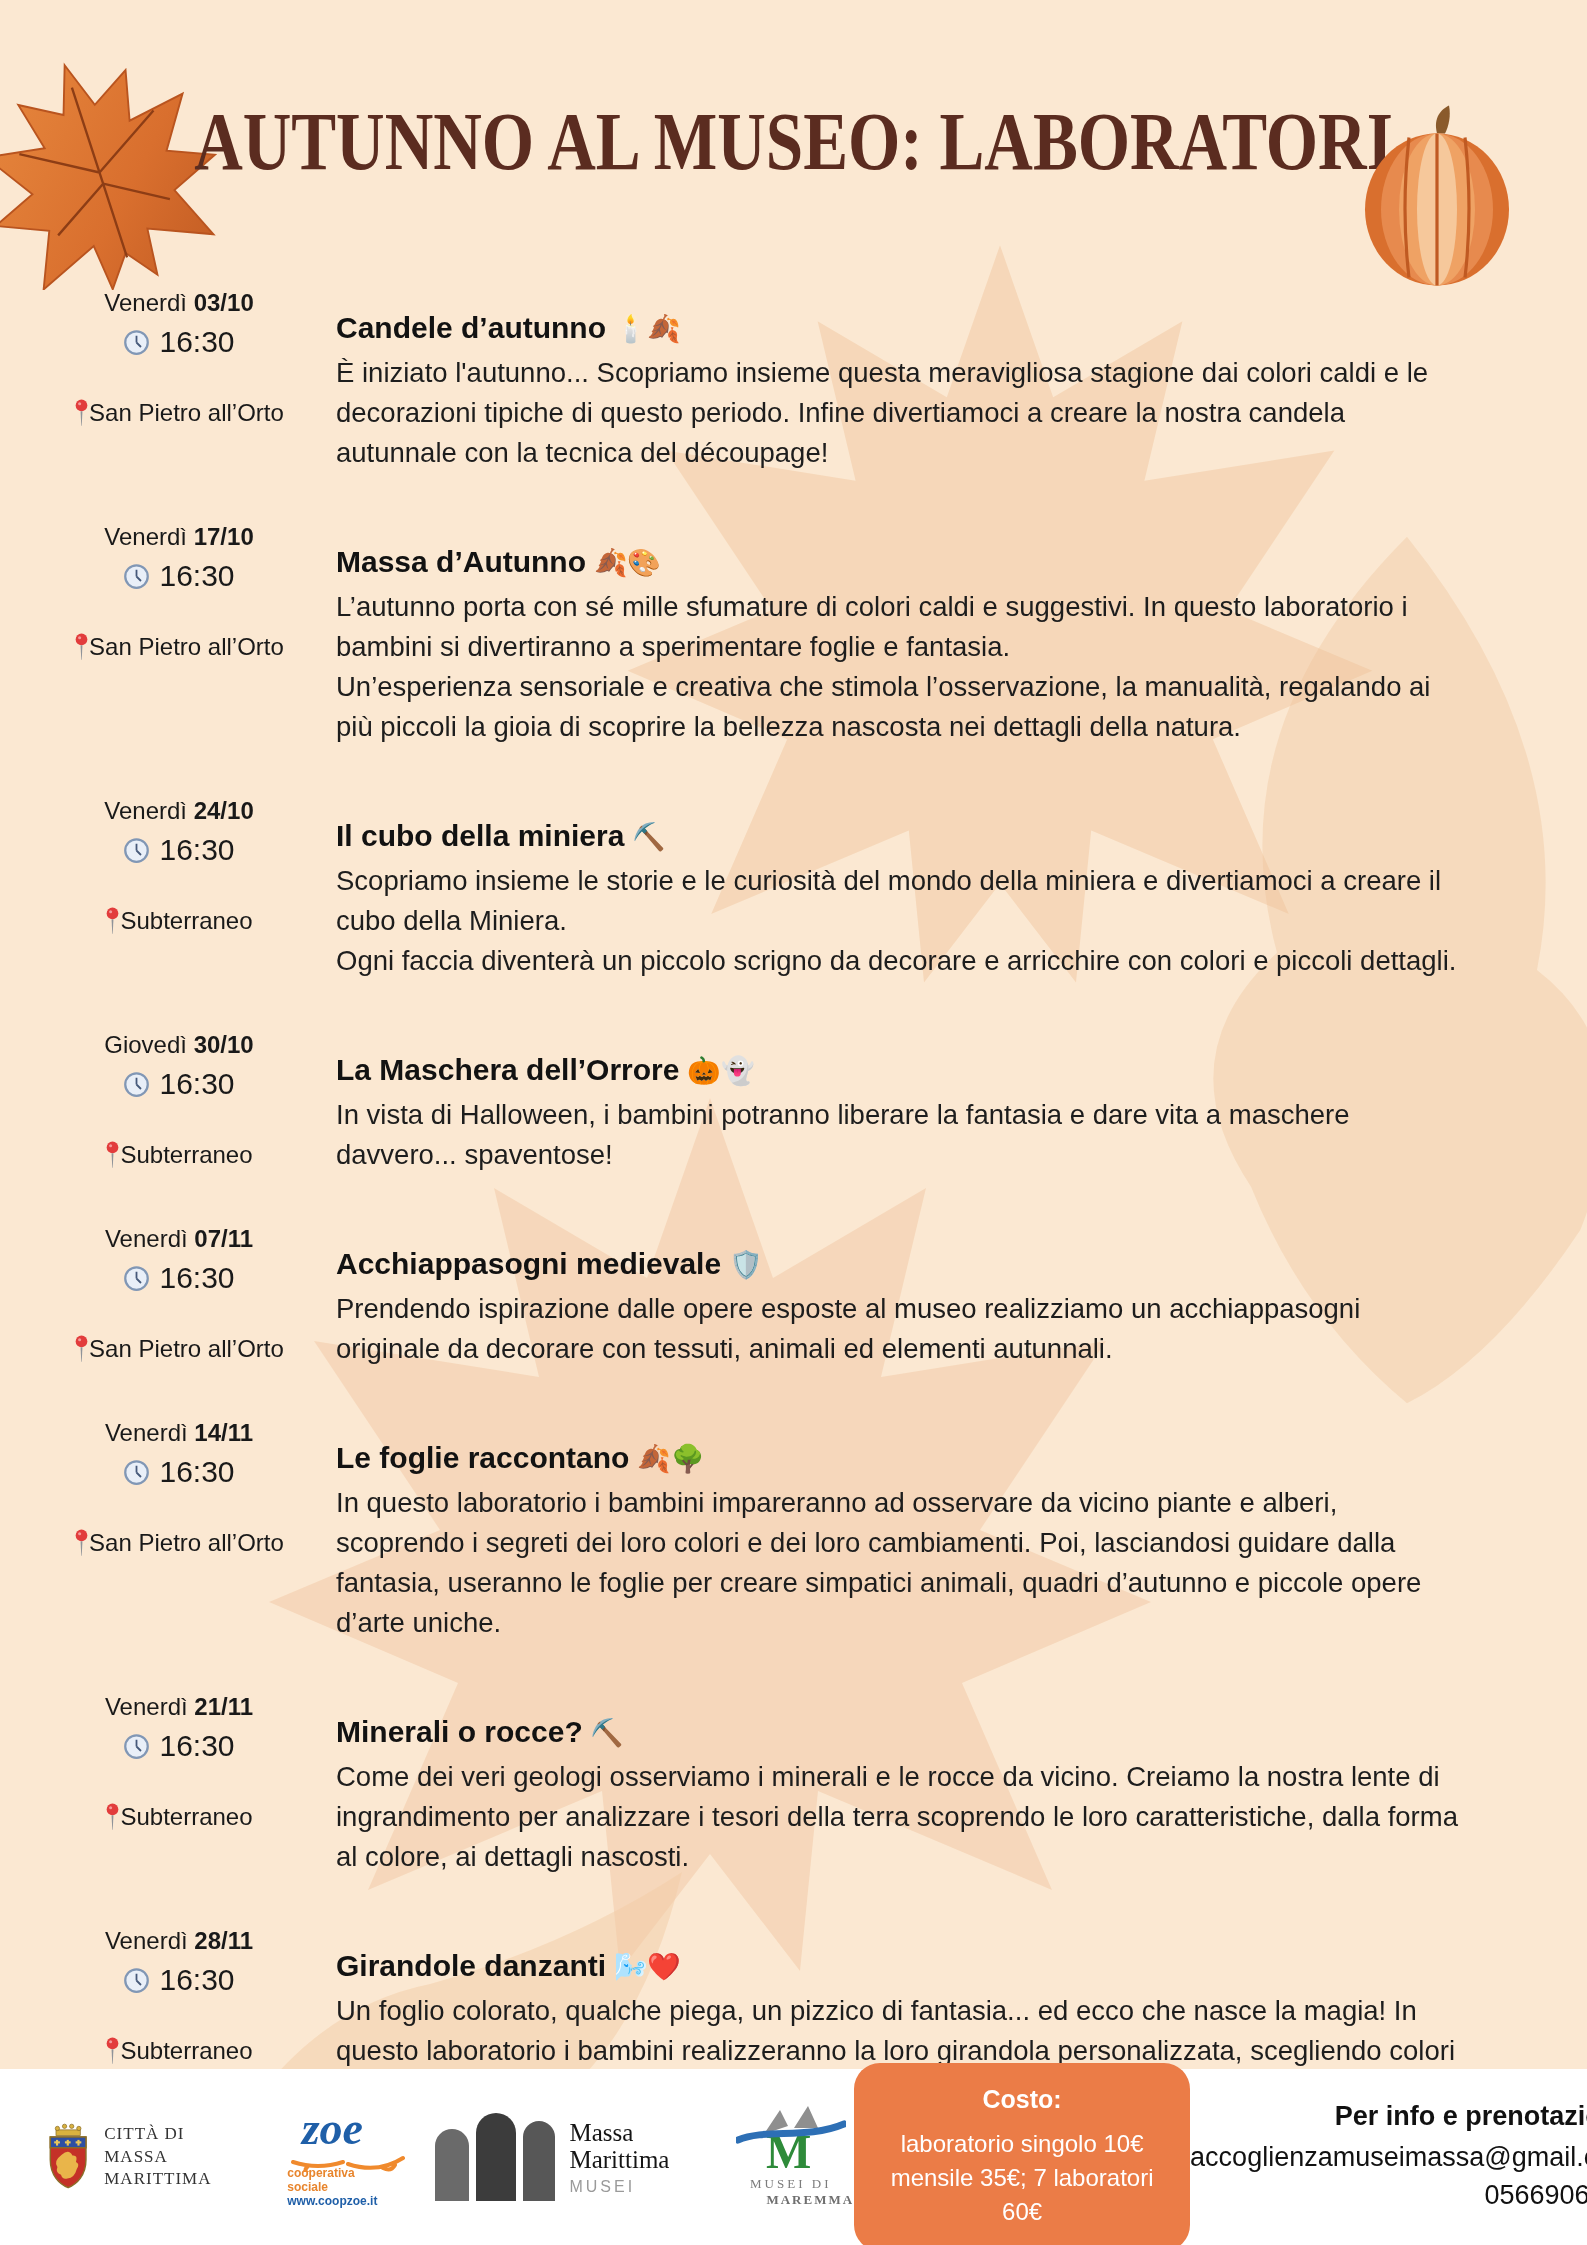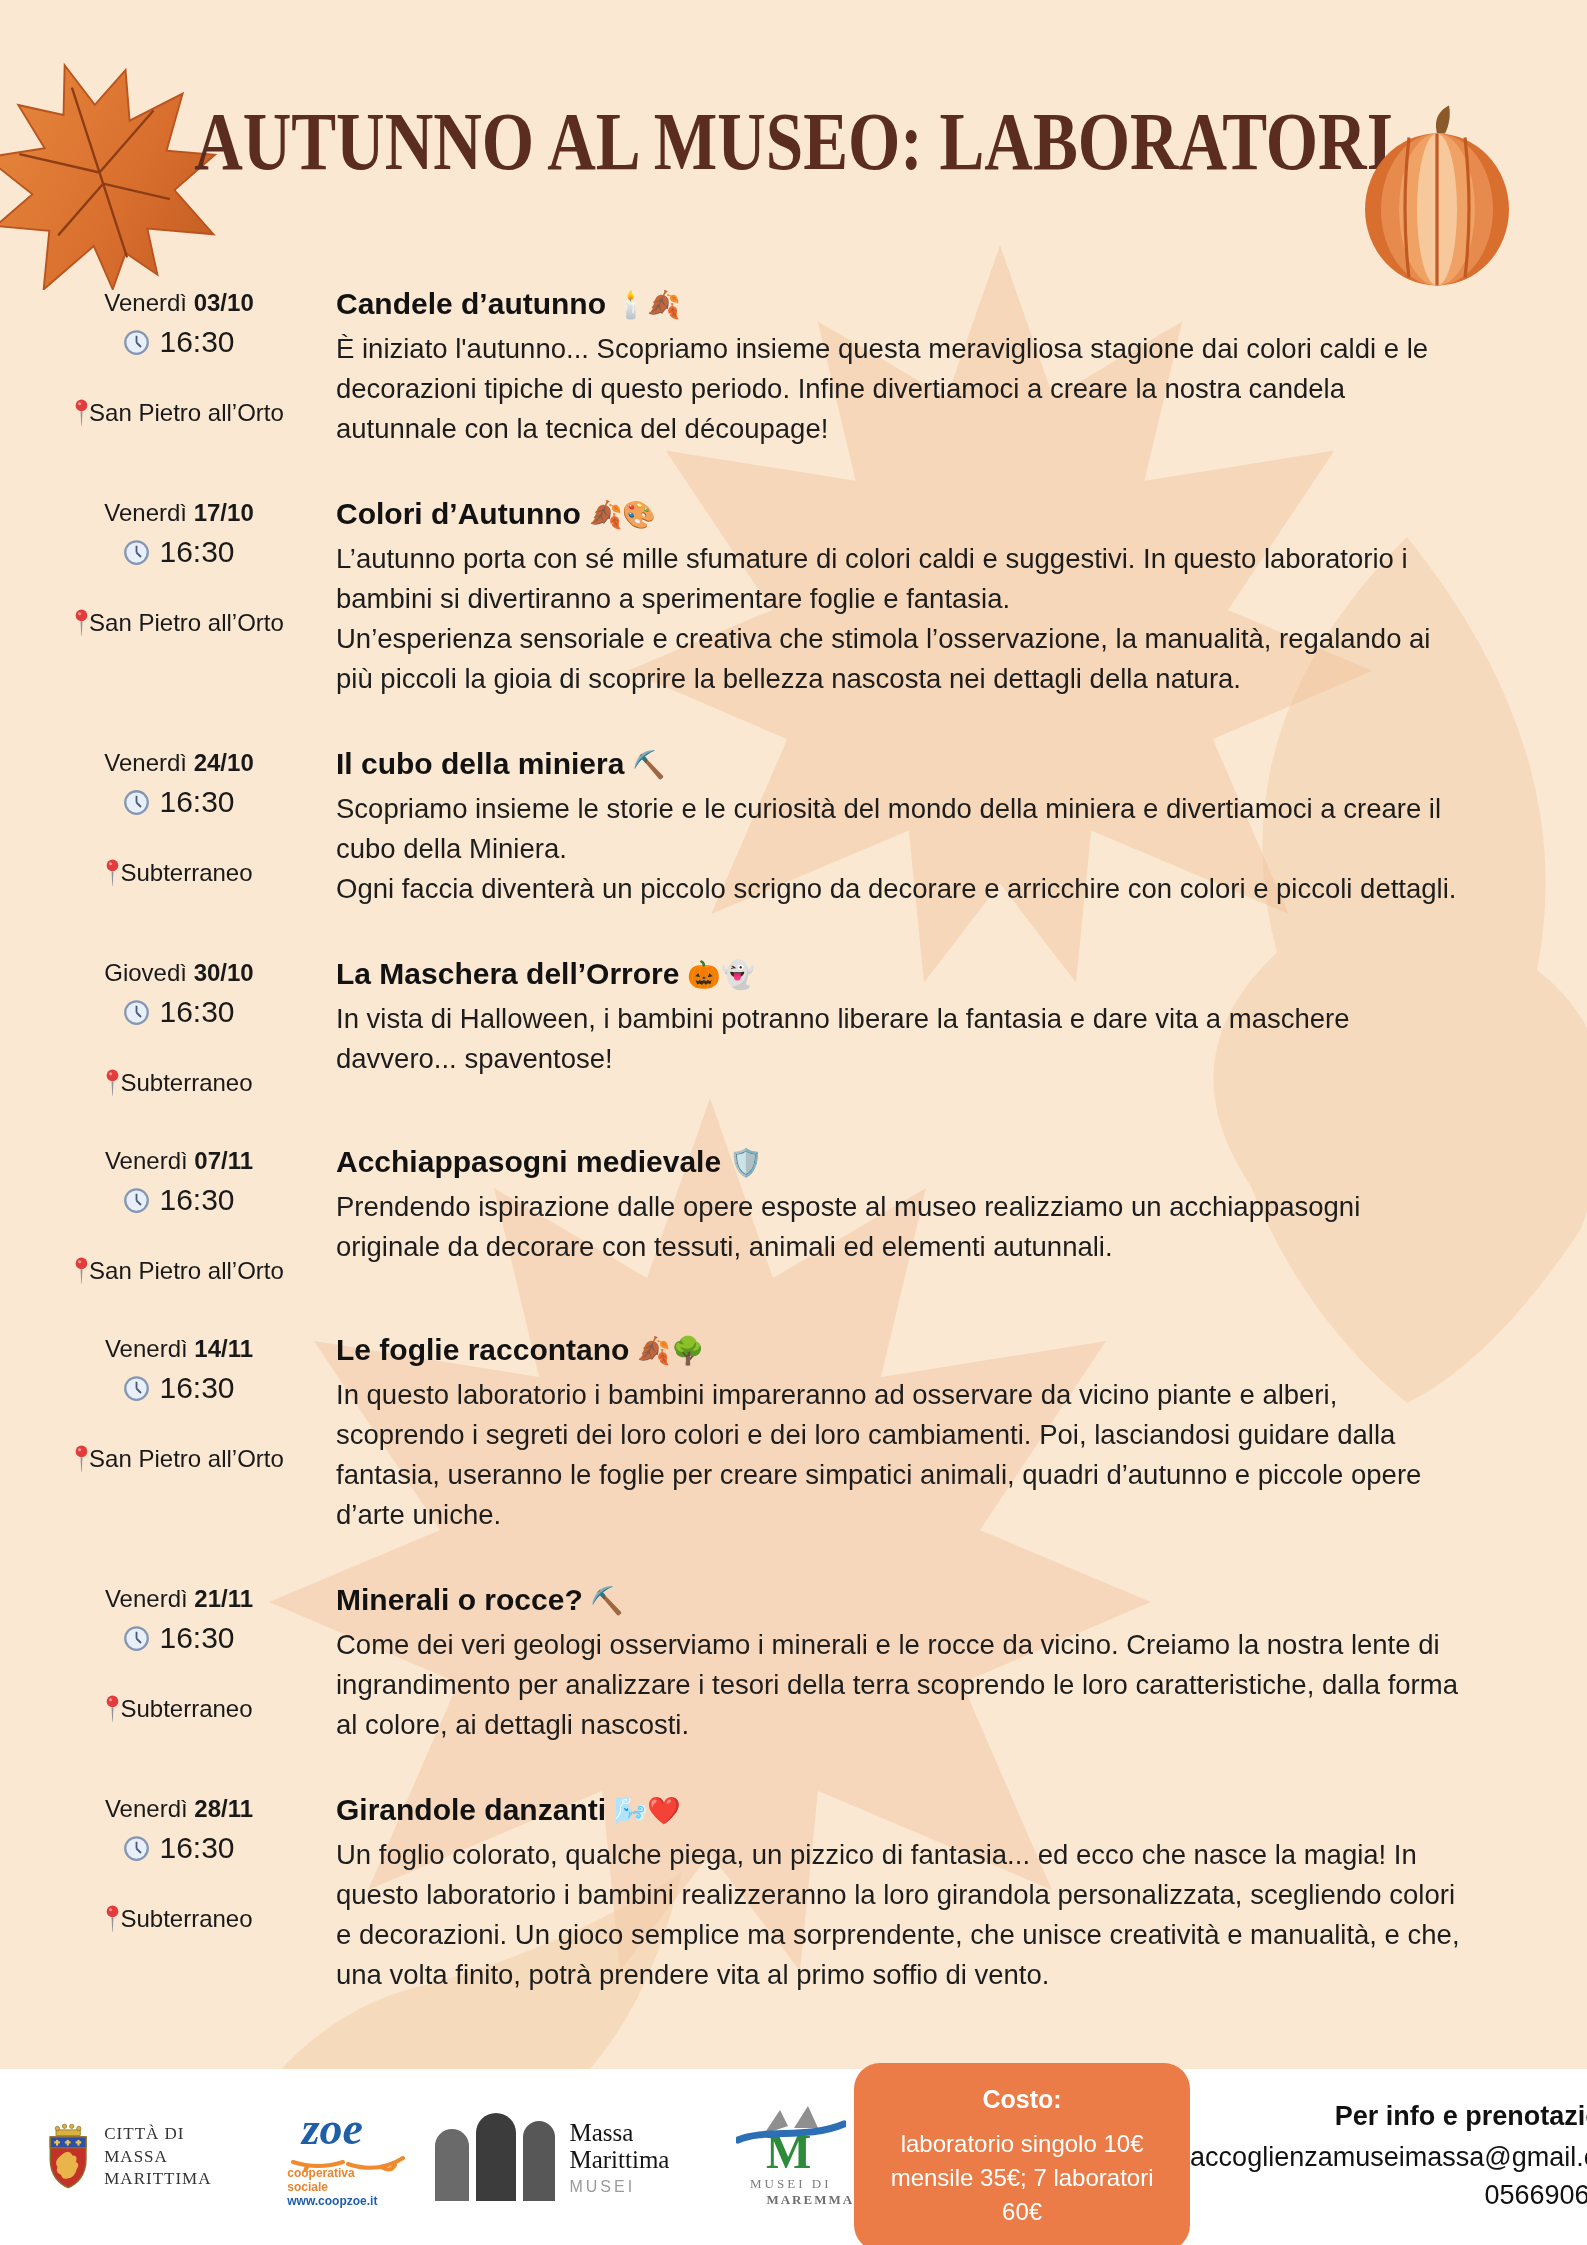--- a/index.html
+++ b/index.html
@@ -27,21 +27,21 @@
   
   .events { position:relative; z-index:2; padding:12px 40px 0 40px; }
   .event { display:flex; margin-bottom:48px; }
   .event-meta { width:278px; flex:none; text-align:center; padding-top:2px; }
   .event-date { font-size:24px; color:#191919; }
   .event-date b { font-weight:700; }
   .event-time { margin-top:8px; font-size:30px; color:#191919;
     display:flex; align-items:center; justify-content:center; gap:9px; }
   .event-loc { margin-top:40px; font-size:24px; color:#191919;
     display:flex; align-items:center; justify-content:center; }
-  .event-body { flex:1; padding-left:18px; max-width:1150px; }
+  .event-body { flex:1; padding-left:18px; max-width:1150px;margin-top:24px; }
   .event-title { font-size:30px; font-weight:700; color:#121212; margin-bottom:8px; }
   .event-title .emj { font-size:27px; margin-left:8px; }
   .event-desc { font-size:27.5px; line-height:40px; color:#1d1d1d; white-space:pre-line; }
 
   .icon { display:inline-flex; flex:none; }
 
   
   .footer {
     position:absolute; left:0; bottom:0; width:100%; height:176px;
     background:#ffffff; z-index:3;
@@ -169,21 +169,21 @@
               <svg width="15" height="28" viewBox="0 0 12 24">
                 <circle cx="6" cy="5.5" r="5" fill="#e23c3c"></circle>
                 <circle cx="4.4" cy="4" r="1.3" fill="#f49a9a"></circle>
                 <path d="M5.2 10.5 L6.8 10.5 L6.2 23 L5.8 23 Z" fill="#8f9399"></path>
               </svg>
             </span>
           <span>San Pietro all’Orto</span>
         </div>
       </div>
       <div class="event-body">
-        <div class="event-title"><span>Colori d’Autunno</span><span class="emj">🍂🎨</span></div>
+        <div class="event-title"><span>Massa d’Autunno</span><span class="emj">🍂🎨</span></div>
         <p class="event-desc">L’autunno porta con sé mille sfumature di colori caldi e suggestivi. In questo laboratorio i bambini si divertiranno a sperimentare foglie e fantasia.
 Un’esperienza sensoriale e creativa che stimola l’osservazione, la manualità, regalando ai più piccoli la gioia di scoprire la bellezza nascosta nei dettagli della natura.</p>
       </div>
     </div>
 
     <div class="event">
       <div class="event-meta">
         <div class="event-date"><span>Venerdì</span> <b>24/10</b></div>
         <div class="event-time">
           <span class="icon">

